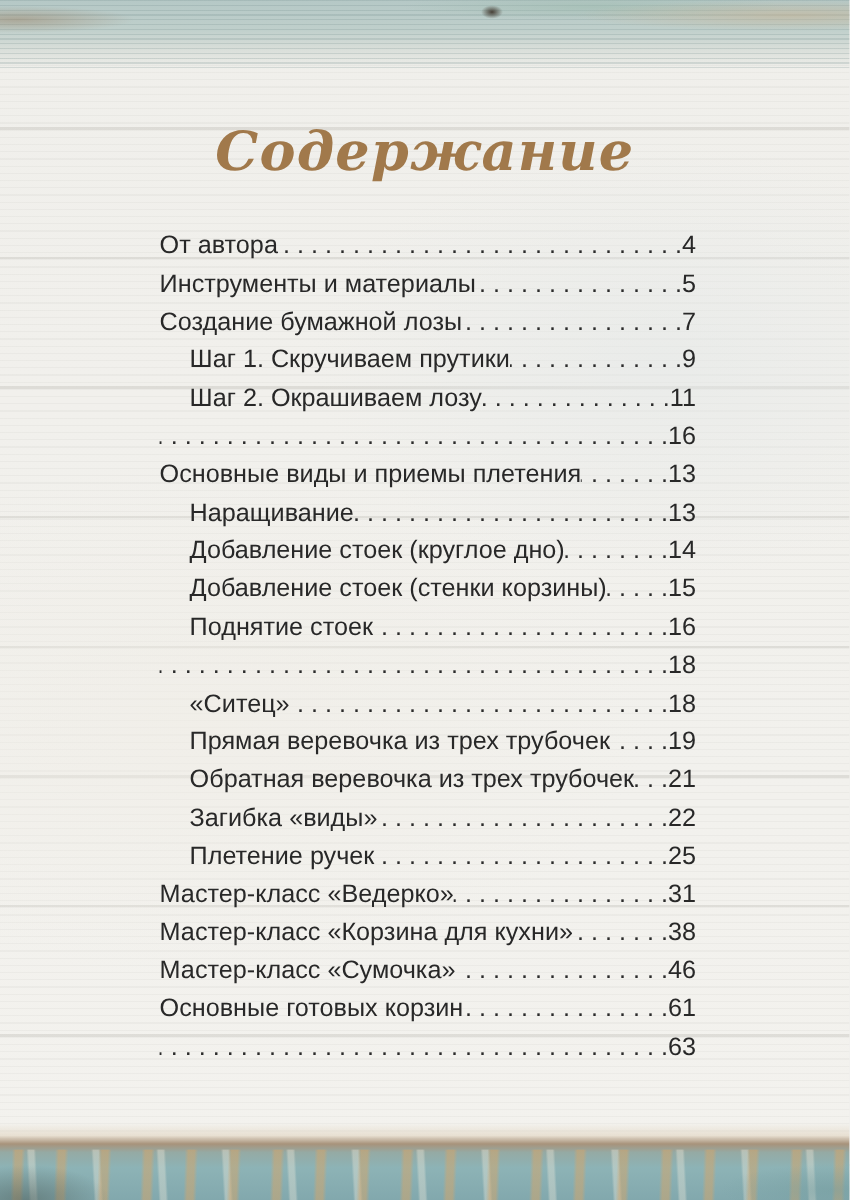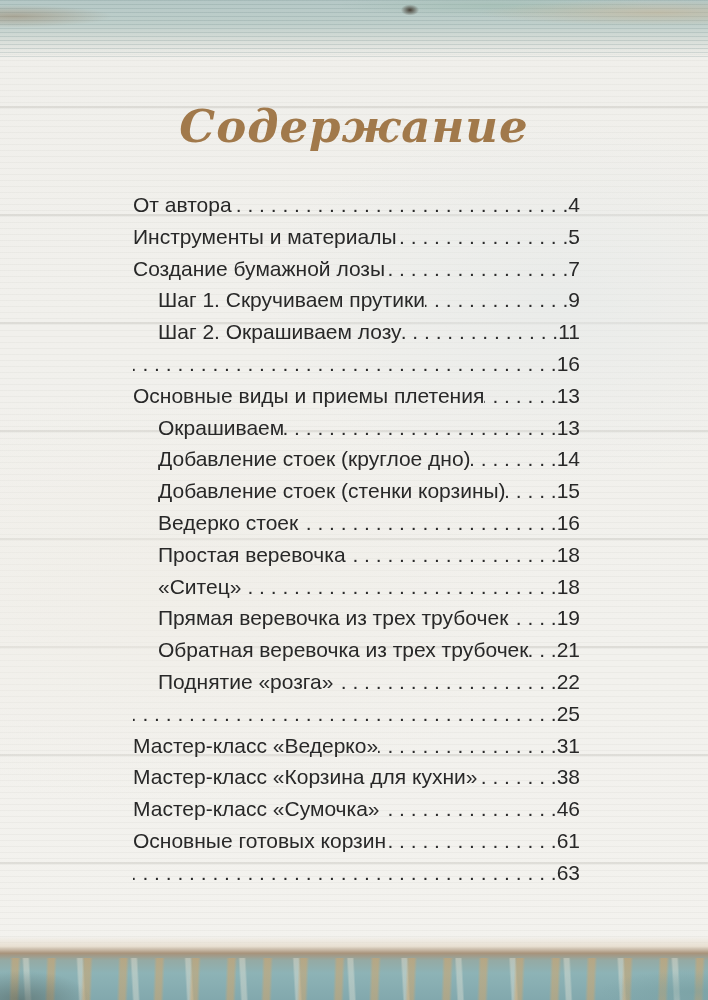--- a/index.html
+++ b/index.html
@@ -166,49 +166,48 @@
         <span class="toc-page">16</span>
       </div>
       <div class="toc-row">
         <span class="toc-label">Основные виды и приемы плетения</span>
         <span class="toc-leader">
           <span class="dots"> . . . . . . . . . . . . . . . . . . . . . . . . . . . . . . . . . . . . . . . . . . . . . . . . . . . . . . . . . . . .</span>
         </span>
         <span class="toc-page">13</span>
       </div>
       <div class="toc-row indent">
-        <span class="toc-label">Окрашиваем</span>
+        <span class="toc-label">Наращивание</span>
         <span class="toc-leader">
           <span class="dots"> . . . . . . . . . . . . . . . . . . . . . . . . . . . . . . . . . . . . . . . . . . . . . . . . . . . . . . . . . . . .</span>
         </span>
         <span class="toc-page">13</span>
       </div>
       <div class="toc-row indent">
         <span class="toc-label">Добавление стоек (круглое дно)</span>
         <span class="toc-leader">
           <span class="dots"> . . . . . . . . . . . . . . . . . . . . . . . . . . . . . . . . . . . . . . . . . . . . . . . . . . . . . . . . . . . .</span>
         </span>
         <span class="toc-page">14</span>
       </div>
       <div class="toc-row indent">
         <span class="toc-label">Добавление стоек (стенки корзины)</span>
         <span class="toc-leader">
           <span class="dots"> . . . . . . . . . . . . . . . . . . . . . . . . . . . . . . . . . . . . . . . . . . . . . . . . . . . . . . . . . . . .</span>
         </span>
         <span class="toc-page">15</span>
       </div>
       <div class="toc-row indent">
-        <span class="toc-label">Ведерко стоек</span>
+        <span class="toc-label">Поднятие стоек</span>
         <span class="toc-leader">
           <span class="dots"> . . . . . . . . . . . . . . . . . . . . . . . . . . . . . . . . . . . . . . . . . . . . . . . . . . . . . . . . . . . .</span>
         </span>
         <span class="toc-page">16</span>
       </div>
       <div class="toc-row indent">
-        <span class="toc-label">Простая веревочка</span>
         <span class="toc-leader">
           <span class="dots"> . . . . . . . . . . . . . . . . . . . . . . . . . . . . . . . . . . . . . . . . . . . . . . . . . . . . . . . . . . . .</span>
         </span>
         <span class="toc-page">18</span>
       </div>
       <div class="toc-row indent">
         <span class="toc-label">«Ситец»</span>
         <span class="toc-leader">
           <span class="dots"> . . . . . . . . . . . . . . . . . . . . . . . . . . . . . . . . . . . . . . . . . . . . . . . . . . . . . . . . . . . .</span>
         </span>
@@ -222,27 +221,28 @@
         <span class="toc-page">19</span>
       </div>
       <div class="toc-row indent">
         <span class="toc-label">Обратная веревочка из трех трубочек</span>
         <span class="toc-leader">
           <span class="dots"> . . . . . . . . . . . . . . . . . . . . . . . . . . . . . . . . . . . . . . . . . . . . . . . . . . . . . . . . . . . .</span>
         </span>
         <span class="toc-page">21</span>
       </div>
       <div class="toc-row indent">
-        <span class="toc-label">Поднятие «розга»</span>
+        <span class="toc-label">Загибка «виды»</span>
         <span class="toc-leader">
           <span class="dots"> . . . . . . . . . . . . . . . . . . . . . . . . . . . . . . . . . . . . . . . . . . . . . . . . . . . . . . . . . . . .</span>
         </span>
         <span class="toc-page">22</span>
       </div>
       <div class="toc-row indent">
+        <span class="toc-label">Плетение ручек</span>
         <span class="toc-leader">
           <span class="dots"> . . . . . . . . . . . . . . . . . . . . . . . . . . . . . . . . . . . . . . . . . . . . . . . . . . . . . . . . . . . .</span>
         </span>
         <span class="toc-page">25</span>
       </div>
       <div class="toc-row">
         <span class="toc-label">Мастер-класс «Ведерко»</span>
         <span class="toc-leader">
           <span class="dots"> . . . . . . . . . . . . . . . . . . . . . . . . . . . . . . . . . . . . . . . . . . . . . . . . . . . . . . . . . . . .</span>
         </span>

